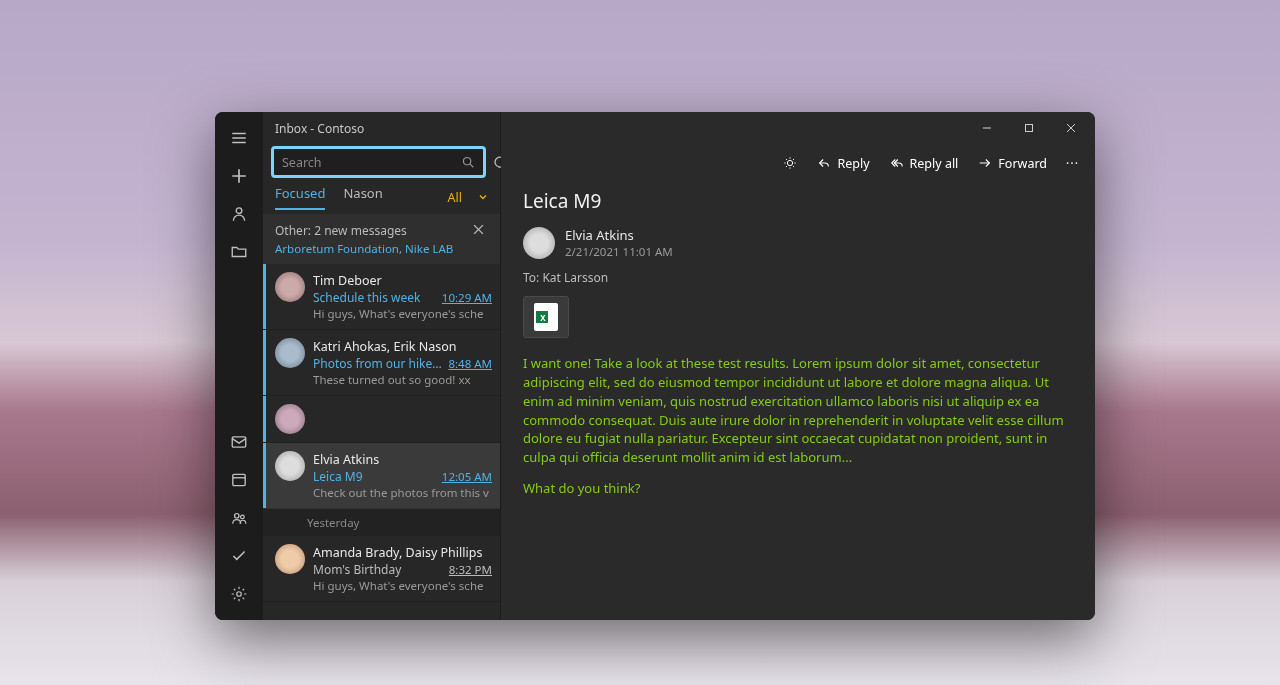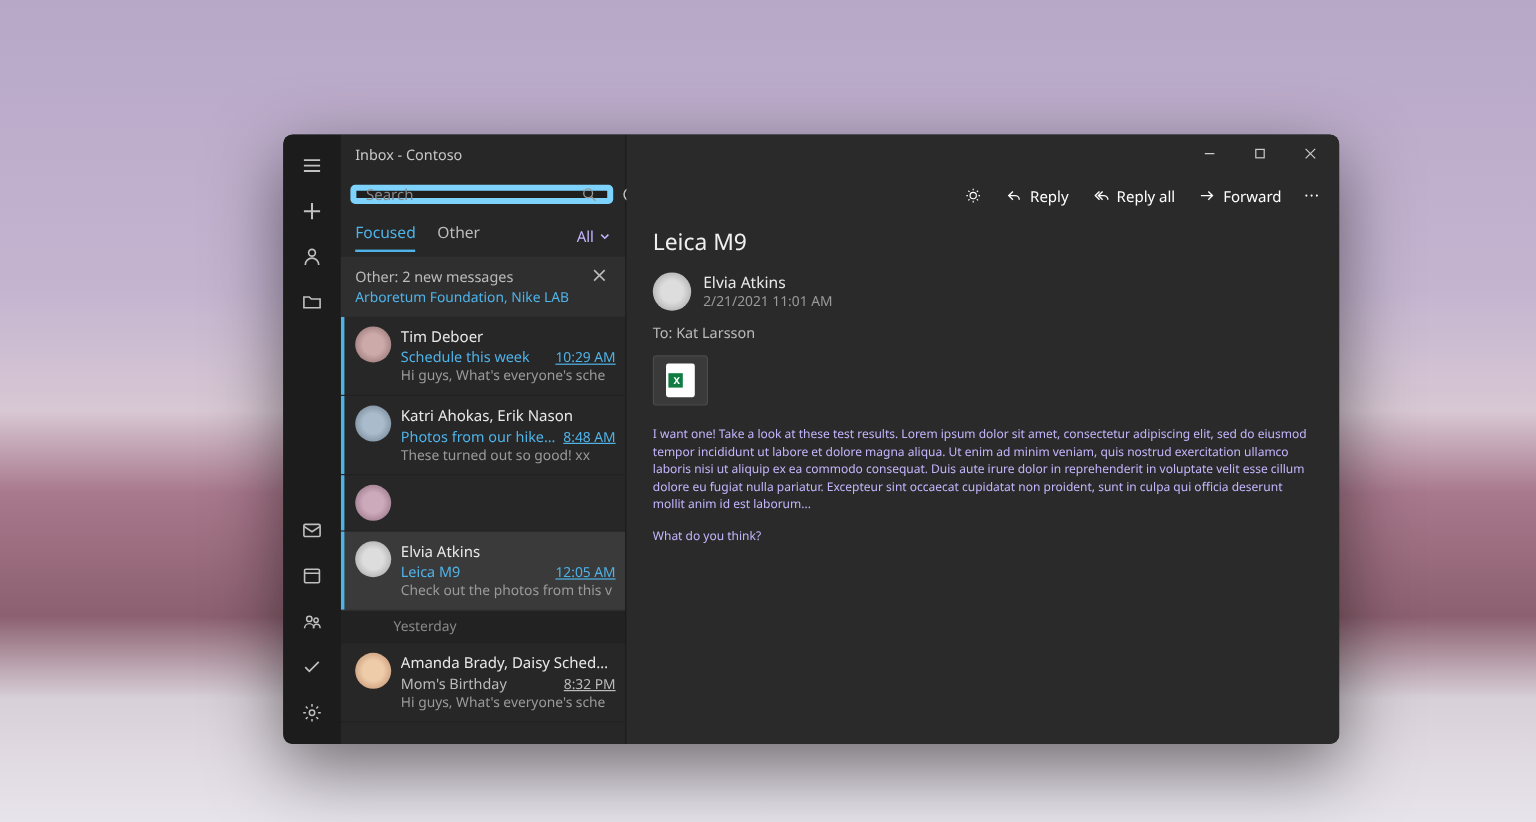--- a/index.html
+++ b/index.html
@@ -4,21 +4,21 @@
 <style>
   * { box-sizing: border-box; margin: 0; padding: 0; font-family: "Segoe UI", system-ui, sans-serif; }
   body {
     width: 1280px; height: 685px;
     background: linear-gradient(180deg, #b8a8c8 0%, #c4b4d0 35%, #d8c8d4 50%, #a8788c 60%, #8c6070 75%, #d8d0d8 85%, #e8e4ec 100%);
     position: relative; overflow: hidden;
   }
   .window {
     position: absolute; left: 215px; top: 112px; width: 880px; height: 508px;
     background: #202020; border-radius: 8px; box-shadow: 0 20px 60px rgba(0,0,0,0.5);
-    display: flex; overflow: hidden; color: #e0e0e0; margin-left: 21px;
+    display: flex; overflow: hidden; color: #e0e0e0;
   }
   
   .rail {
     width: 48px; background: #1c1c1c; display: flex; flex-direction: column; justify-content: space-between;
     padding-top: 8px; padding-bottom: 8px;
   }
   .rail-top, .rail-bottom { display: flex; flex-direction: column; align-items: center; gap: 2px; }
   .rail-btn {
     width: 44px; height: 36px; display: flex; align-items: center; justify-content: center;
     border-radius: 4px; cursor: pointer; color: #c0c0c0;
@@ -29,37 +29,37 @@
   .list-col {
     width: 238px; background: #272727; display: flex; flex-direction: column; border-right: 1px solid rgba(0,0,0,0.3);
   }
   .titlebar-left {
     height: 32px; display: flex; align-items: center; padding: 0 12px; font-size: 12px; color: #c8c8c8;
   }
   .toolbar-row {
     height: 36px; display: flex; align-items: center; gap: 6px; padding: 0 8px;
   }
   .search-box {
-    flex: 1; height: 16px; background: #1f1f1f; border: 5px solid #7dd3fc; border-radius: 4px;
+    flex: 1; height: 32px; background: #1f1f1f; border: 3px solid #7dd3fc; border-radius: 4px;
     display: flex; align-items: center; padding: 0 8px; color: #999;
   }
   .search-box input {
     flex: 1; background: transparent; border: none; outline: none; color: #ddd; font-size: 12.5px;
   }
   .search-box input::placeholder { color: #888; }
   .tb-icon { width: 28px; height: 28px; display:flex; align-items:center; justify-content:center; color:#c0c0c0; cursor:pointer; border-radius:4px; }
   .tb-icon svg { width:16px; height:16px; }
 
   .tabs-row {
     height: 34px; display:flex; align-items:center; justify-content: space-between; padding: 0 12px; font-size: 13px;
   }
   .tabs-left { display:flex; gap:18px; }
   .tab { color:#bbb; cursor:pointer; padding-bottom:6px; }
   .tab.active { color:#4fb3e8; border-bottom: 2px solid #4fb3e8; }
-  .filter-all { color:#c4b5fd; cursor:pointer; display:flex; align-items:center; gap:4px; font-size:12.5px;}
+  .filter-all { color:#eab308; cursor:pointer; display:flex; align-items:center; gap:16px; font-size:12.5px;}
   .filter-all svg { width:10px; height:10px; }
 
   .other-banner {
     background:#2f2f2f; padding: 8px 12px; font-size:12px; color:#bbb; display:flex; justify-content:space-between; align-items:flex-start;
   }
   .other-banner .sub { color:#4fb3e8; font-size:11.5px; margin-top:2px; }
   .other-banner .close { cursor:pointer; color:#bbb; width:20px; text-align:center; }
 
   .msg-list { flex:1; overflow:hidden; display:flex; flex-direction:column; }
   .msg-item {
@@ -102,21 +102,21 @@
   .to-line { font-size:12px; color:#bbb; margin-bottom:10px; }
   .attachment {
     display:inline-flex; align-items:center; gap:8px; background:#3a3a3a; border:1px solid #4a4a4a; border-radius:3px;
     padding:6px 10px; font-size:11.5px; color:#ccc; cursor:pointer; margin-bottom:16px;
   }
   .attach-icon { width:24px; height:28px; background:#fff; border-radius:2px; display:flex; align-items:center; justify-content:center; font-size:9px; color:#107c41; font-weight:bold; position:relative;}
   .attach-icon::before { content:''; position:absolute; left:2px; top:8px; width:12px; height:12px; background:#107c41; }
   .attach-icon span{ position:relative; color:white; font-size:8px; left:-3px;}
   .attach-meta .fname { color:#ddd; }
   .attach-meta .fsize { color:#9a9a9a; font-size:10.5px; }
-  .mail-body { font-size:10px; color:#c4b5fd; line-height:1.45; }
+  .mail-body { font-size:13px; color:#84cc16; line-height:1.45; }
   .mail-body p { margin-bottom:12px; }
 
   
   .av1{background:radial-gradient(circle,#caa 40%,#866);} .av2{background:radial-gradient(circle,#abc 40%,#678);}
   .av3{background:radial-gradient(circle,#cab 40%,#867);} .av4{background:radial-gradient(circle,#ddd 40%,#999);}
   .av5{background:radial-gradient(circle,#eca 40%,#b86);}
 </style>
 </head>
 <body>
 
@@ -207,21 +207,21 @@
             <line x1="6" y1="8" x2="14" y2="8"></line>
             <line x1="6" y1="12" x2="14" y2="12"></line>
             <polyline points="2,4 3,5 5,3"></polyline>
           </svg>
       </div>
     </div>
 
     <div class="tabs-row">
       <div class="tabs-left">
         <div class="tab active">Focused</div>
-        <div class="tab">Other</div>
+        <div class="tab">Nason</div>
       </div>
       <div class="filter-all">
         <span>All</span>
         <svg viewBox="0 0 10 10" stroke="currentColor" stroke-width="1.3" fill="none">
             <polyline points="2,3.5 5,6.5 8,3.5"></polyline>
           </svg>
       </div>
     </div>
 
     <div class="other-banner">
@@ -271,21 +271,21 @@
               <div class="msg-subject">Leica M9</div>
               <div class="msg-time">12:05 AM</div>
             </div>
             <div class="msg-preview">Check out the photos from this v</div>
           </div>
         </div>
         <div class="date-sep">Yesterday</div>
         <div class="msg-item">
           <div class="avatar av5"></div>
           <div class="msg-body">
-            <div class="msg-from">Amanda Brady, Daisy Schedule</div>
+            <div class="msg-from">Amanda Brady, Daisy Phillips</div>
             <div class="msg-row2">
               <div class="msg-subject read">Mom's Birthday</div>
               <div class="msg-time read">8:32 PM</div>
             </div>
             <div class="msg-preview">Hi guys, What's everyone's sche</div>
           </div>
         </div>
       </div>
   </div>
 

